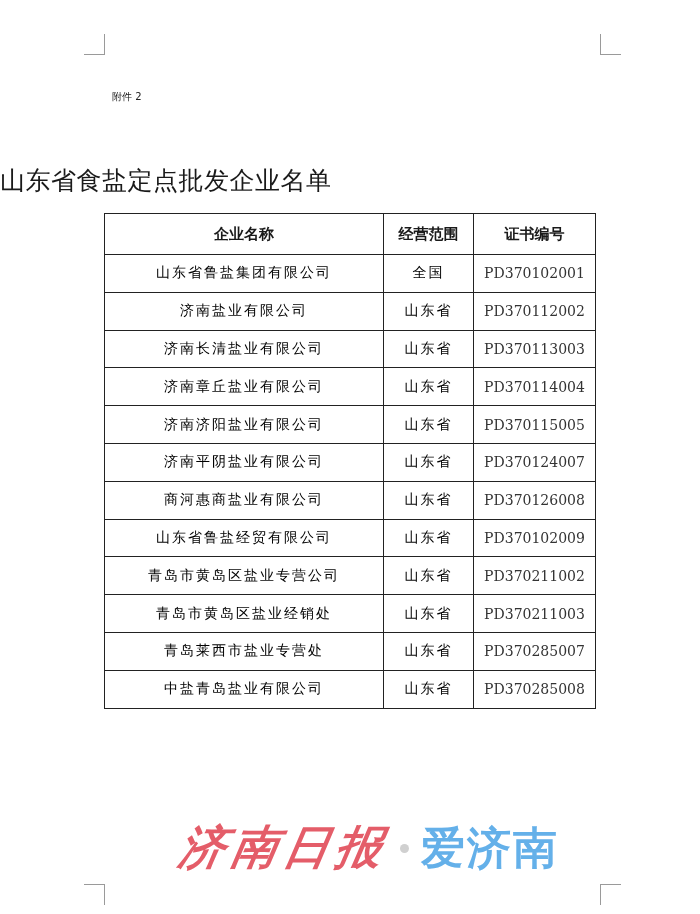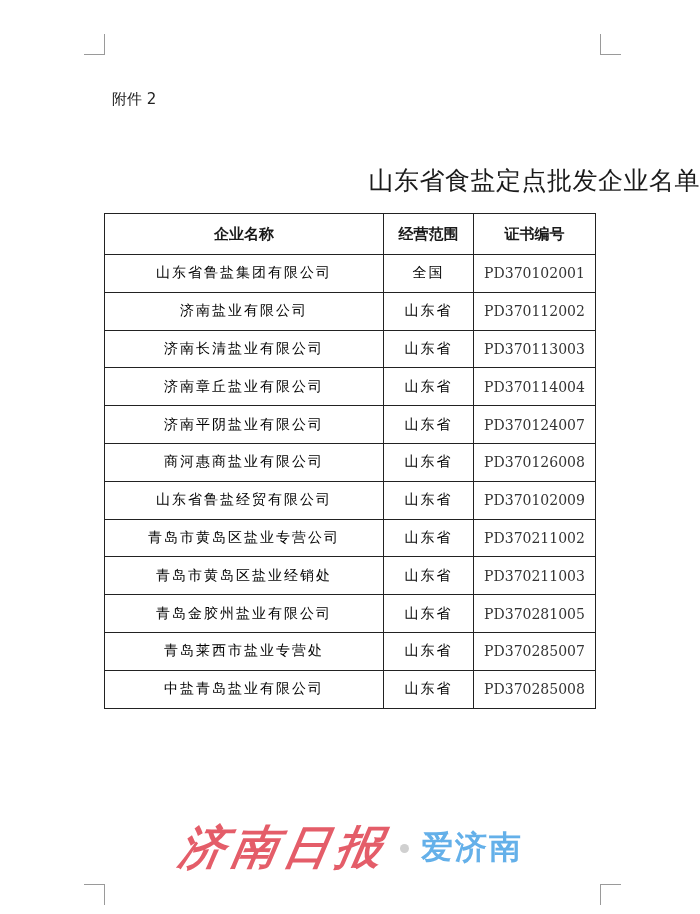--- a/index.html
+++ b/index.html
@@ -3,36 +3,36 @@
 <meta charset="utf-8">
 <style>
   html, body { margin:0; padding:0; }
   body { width:700px; height:914px; background:#ffffff; position:relative; overflow:hidden;
          font-family: "DejaVu Sans", sans-serif; color:#222; }
   .corner { position:absolute; border-color:#9a9a9a; border-style:solid; width:20px; height:20px; }
   .c-tl { left:84px; top:34px; border-width:0 1px 1px 0; }
   .c-tr { left:600px; top:34px; border-width:0 0 1px 1px; }
   .c-bl { left:84px; top:884px; border-width:1px 1px 0 0; }
   .c-br { left:600px; top:884px; border-width:1px 0 0 1px; }
-  .attach { position:absolute; left:112px; top:90px; font-size:15px; color:#222; }
-  .title { position:absolute; left:0; width:700px; top:164px; text-align:right;
+  .attach { position:absolute; left:112px; top:90px; font-size:10px; color:#222; }
+  .title { position:absolute; left:0; width:700px; top:164px; text-align:left;
            font-size:25px; color:#1a1a1a; letter-spacing:0.5px; }
   table.list { position:absolute; left:104px; top:213px; width:491px; border-collapse:collapse;
                table-layout:fixed; }
   table.list td, table.list th { border:1.3px solid #222; text-align:center; vertical-align:middle;
                padding:0; overflow:hidden; white-space:nowrap; }
   table.list th { height:40px; font-size:15px; font-weight:bold; color:#1a1a1a; }
   table.list td { height:36.8px; font-size:14px; color:#000000; letter-spacing:2px; }
   table.list td.code { font-family:"DejaVu Serif", serif; letter-spacing:0; font-size:14px; color:#333; }
   col.c1 { width:279px; } col.c2 { width:90px; } col.c3 { width:122px; }
   .watermark { position:absolute; top:818px; left:180px; height:60px; display:flex; align-items:center; pointer-events:none; }
   .wm-red { font-family:"DejaVu Serif", serif; font-style:italic; font-weight:bold; font-size:46px;
             color:#e0414f; opacity:0.85; letter-spacing:6px; transform:skewX(-10deg); }
   .wm-dot { width:9px; height:9px; border-radius:50%; background:#d0d0d0; margin:0 12px; }
-  .wm-blue { font-family:Liberation Serif, serif; font-weight:bold; font-size:32px; color:#4aa3e6;
+  .wm-blue { font-family:Liberation Serif, serif; font-weight:bold; font-size:44px; color:#4aa3e6;
              opacity:0.85; letter-spacing:2px; }
 </style>
 </head>
 <body>
 
 <div class="corner c-tl"></div>
 <div class="corner c-tr"></div>
 <div class="corner c-bl"></div>
 <div class="corner c-br"></div>
 
@@ -67,20 +67,25 @@
         <td>济南长清盐业有限公司</td>
         <td>山东省</td>
         <td class="code">PD370113003</td>
       </tr>
     <tr>
         <td>济南章丘盐业有限公司</td>
         <td>山东省</td>
         <td class="code">PD370114004</td>
       </tr>
     <tr>
+        <td>济南济阳盐业有限公司</td>
+        <td>山东省</td>
+        <td class="code">PD370115005</td>
+      </tr>
+    <tr>
         <td>济南平阴盐业有限公司</td>
         <td>山东省</td>
         <td class="code">PD370124007</td>
       </tr>
     <tr>
         <td>商河惠商盐业有限公司</td>
         <td>山东省</td>
         <td class="code">PD370126008</td>
       </tr>
     <tr>
@@ -92,25 +97,20 @@
         <td>青岛市黄岛区盐业专营公司</td>
         <td>山东省</td>
         <td class="code">PD370211002</td>
       </tr>
     <tr>
         <td>青岛市黄岛区盐业经销处</td>
         <td>山东省</td>
         <td class="code">PD370211003</td>
       </tr>
     <tr>
-        <td>青岛金胶州盐业有限公司</td>
-        <td>山东省</td>
-        <td class="code">PD370281005</td>
-      </tr>
-    <tr>
         <td>青岛莱西市盐业专营处</td>
         <td>山东省</td>
         <td class="code">PD370285007</td>
       </tr>
     <tr>
         <td>中盐青岛盐业有限公司</td>
         <td>山东省</td>
         <td class="code">PD370285008</td>
       </tr>
   </tbody>

